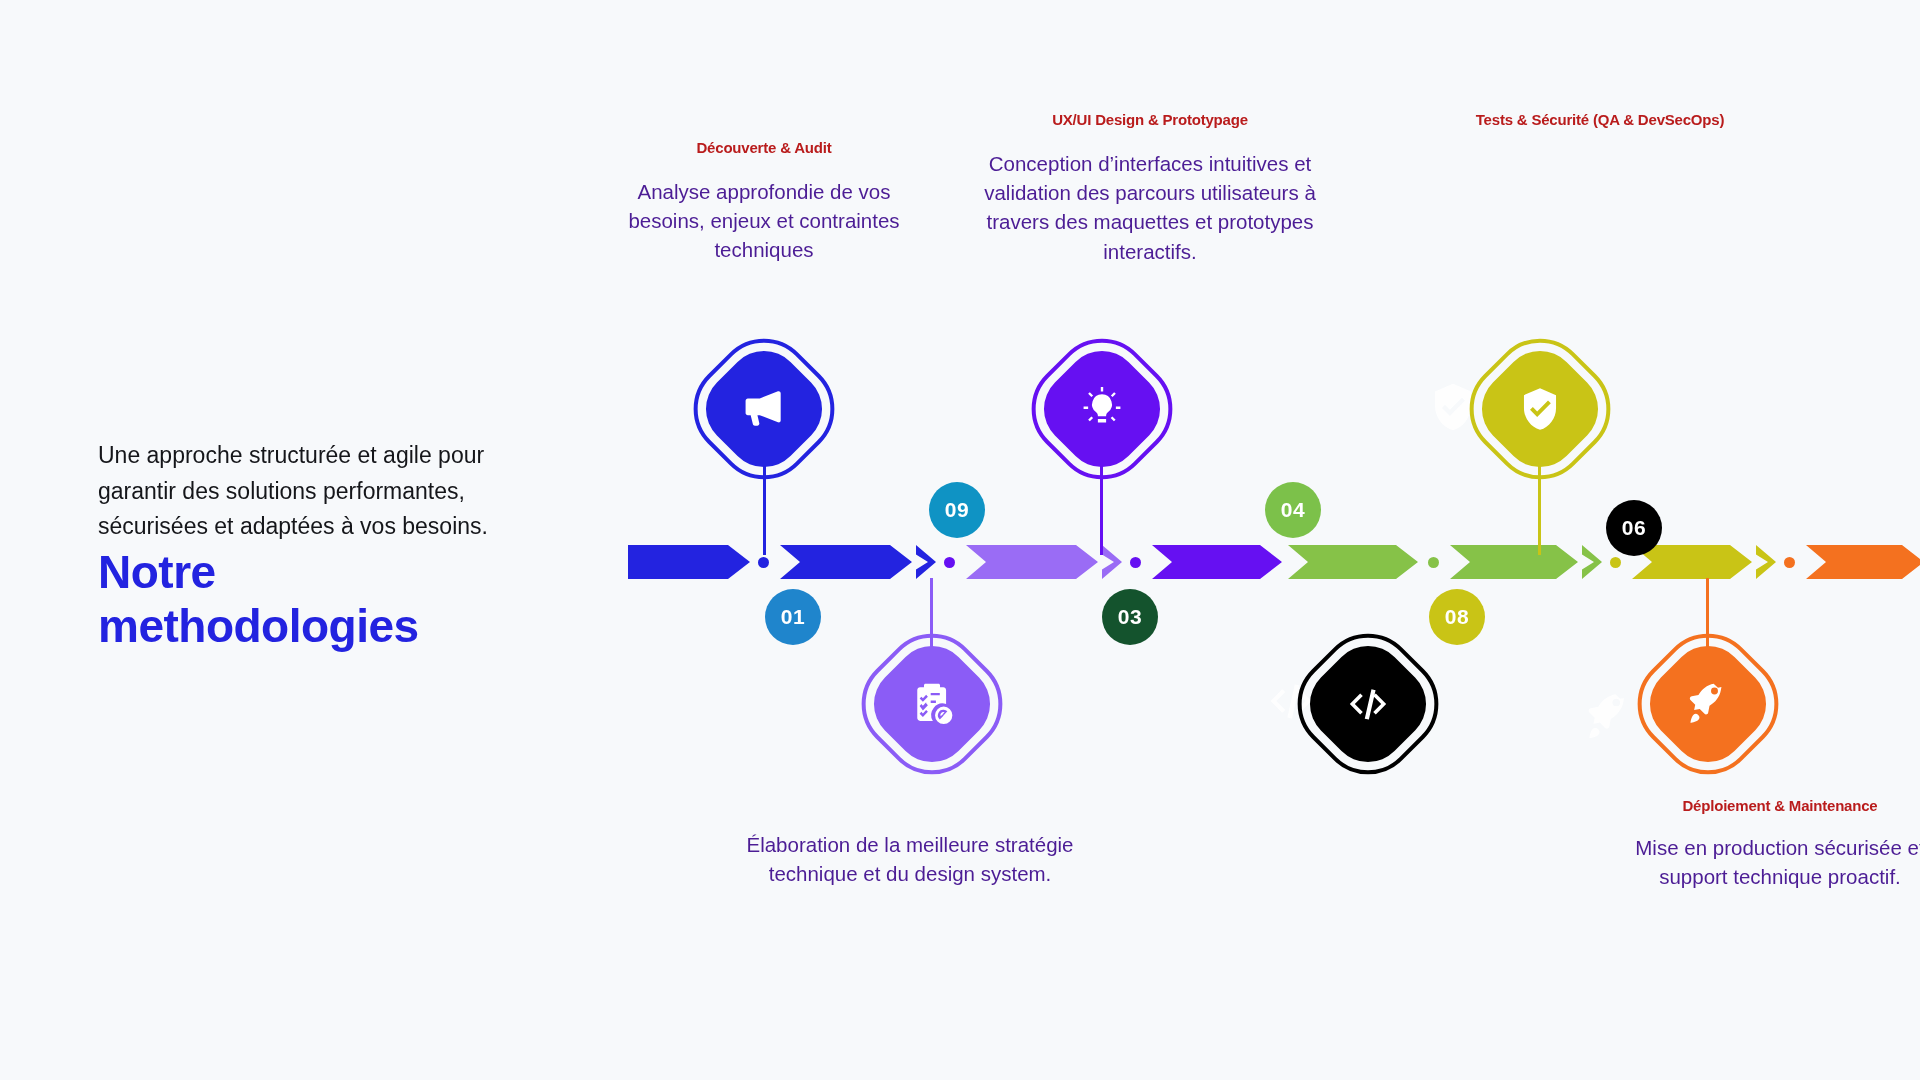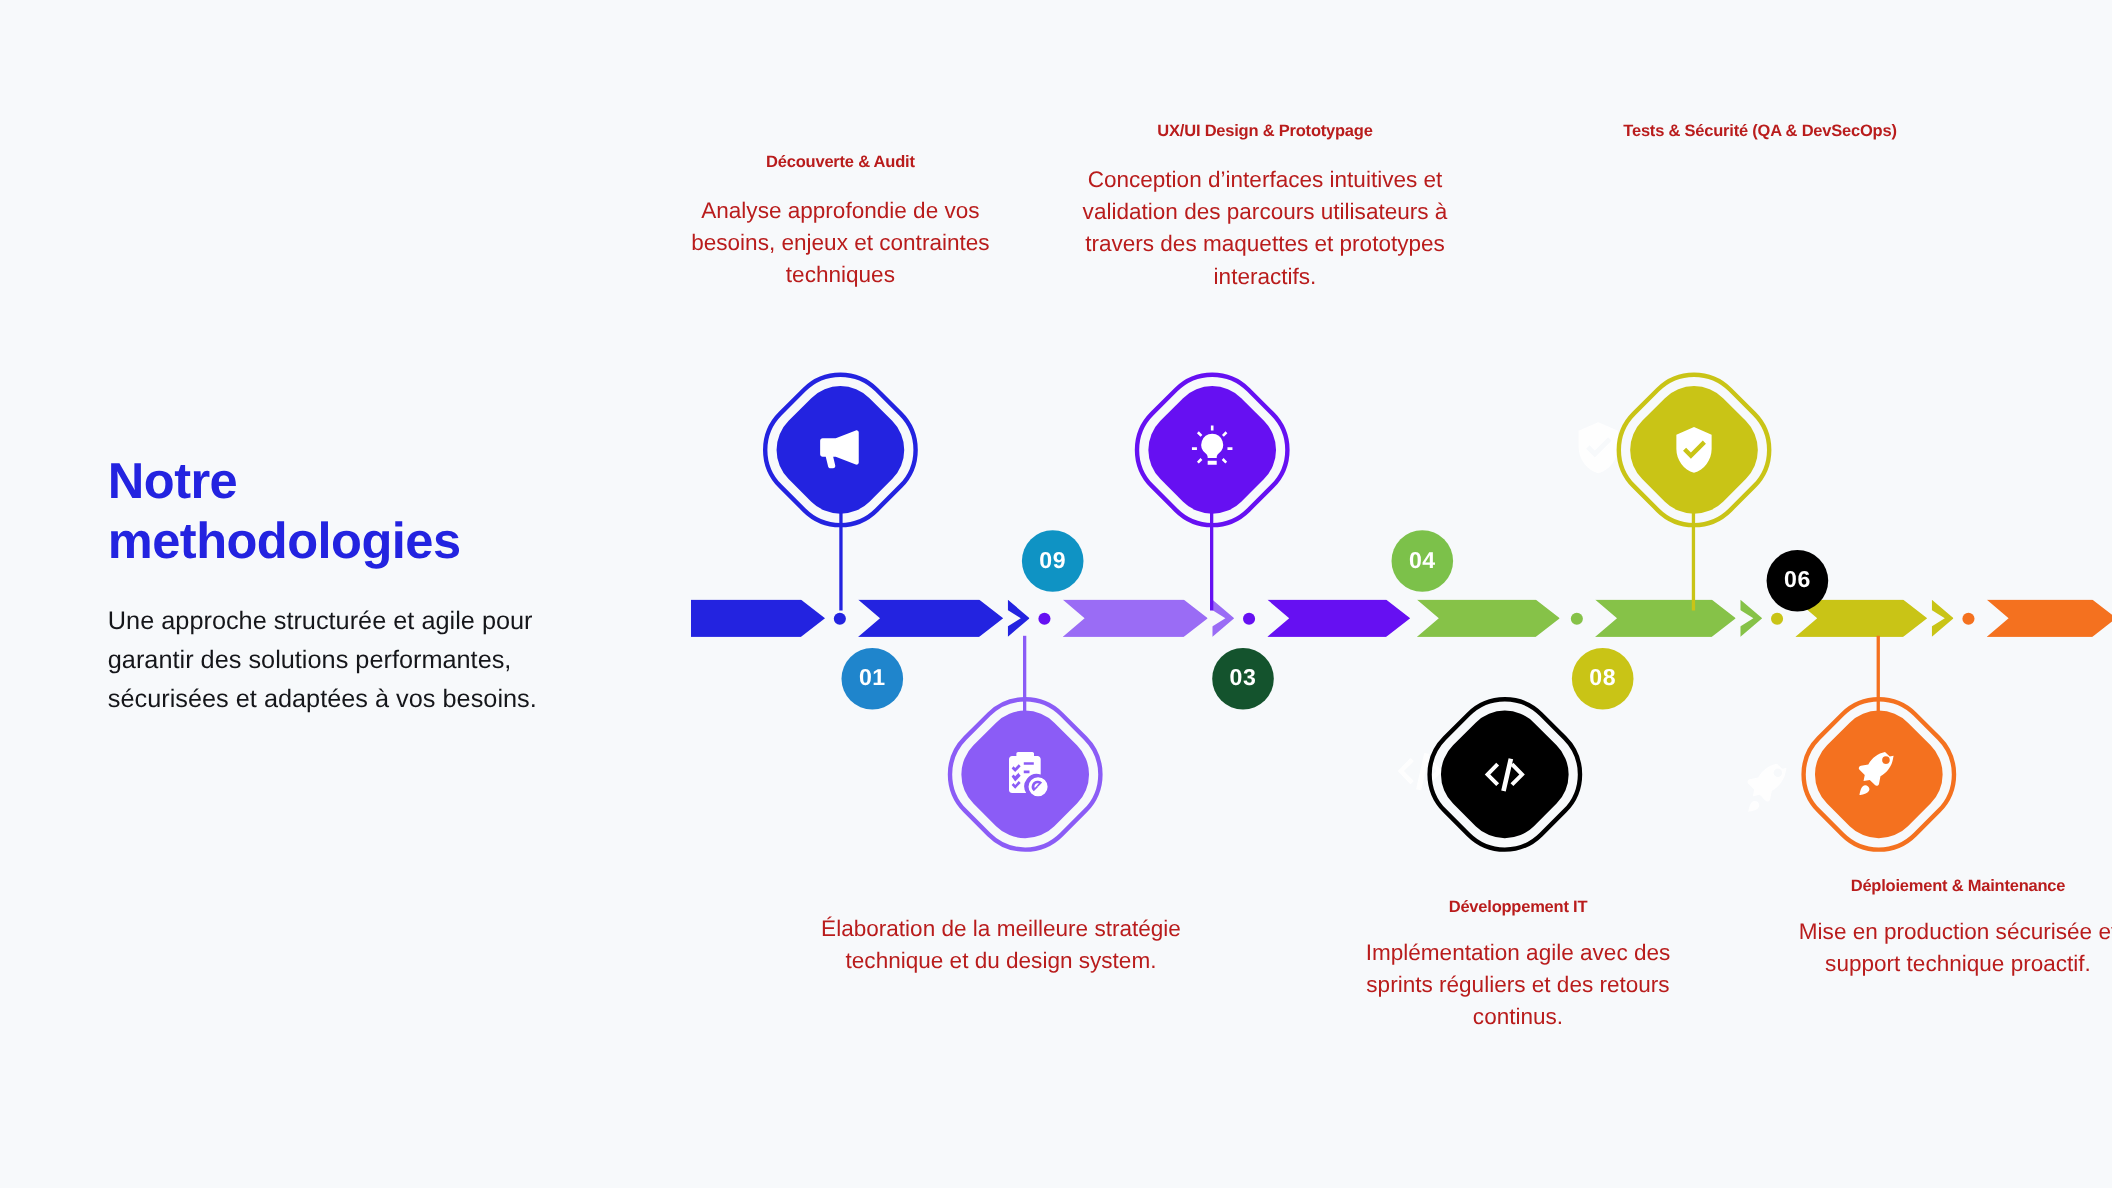--- a/index.html
+++ b/index.html
@@ -148,32 +148,32 @@
     font-size: 15px;
     font-weight: 700;
     color: #b91c1c;
     line-height: 1.28;
     letter-spacing: -0.2px;
   }
   .step-desc {
     margin-top: 20px;
     font-size: 20.5px;
     line-height: 1.42;
-    color: #b91c1c;
+    color: #4c1d95;
     font-weight: 400;
   }
   .step-text.below .step-desc { margin-top: 18px; }
 </style>
 </head>
 <body>
 
 <div id="intro-block">
+  <div id="intro-sub">Une approche structurée et agile pour garantir des solutions performantes, sécurisées et adaptées à vos besoins.</div>
   <div id="intro-title" style="color: rgb(35, 35, 224);">Notre
 methodologies</div>
-  <div id="intro-sub">Une approche structurée et agile pour garantir des solutions performantes, sécurisées et adaptées à vos besoins.</div>
 </div>
 
 <div id="timeline">
 
   <div id="rail">
 
     <div class="rail-seg chev-big flat-left" style="left: 0px; width: 122px; background: rgb(35, 35, 224);"></div>
     <div class="rail-dot" style="left: 130px; background: rgb(35, 35, 224);"></div>
 
     <div class="rail-seg chev-big" style="left: 152px; width: 132px; background: rgb(35, 35, 224);"></div>
@@ -266,24 +266,20 @@
     <div class="fill"></div>
     <div class="glyph">
       <svg viewBox="0 0 24 24" fill="currentColor">
         <path d="M8.4 7.1 3.6 12l4.8 4.9 1.2-1.2L5.9 12l3.7-3.7zm7.2 0-1.2 1.2 3.7 3.7-3.7 3.7 1.2 1.2L20.4 12zM13.6 5.2l-3.1 13.6 1.9.4 3.1-13.6z"></path>
       </svg>
     </div>
   </div>
   <div class="num-chip" style="left: 1265px; top: 482px; background: rgb(124, 193, 74);">
     <span>04</span>
   </div>
-  <div class="step-text below" style="left:1220px; top:815px; width:320px;">
-    <div class="step-title">Développement IT</div>
-    <div class="step-desc">Implémentation agile avec des sprints réguliers et des retours continus.</div>
-  </div>
 
   <div class="ghost-icon" style="left:1424px; top:378px;">
     <svg viewBox="0 0 24 24" fill="currentColor">
       <path d="M12 2.4 4.6 5.6v6c0 4.6 3.1 8.8 7.4 10 4.3-1.2 7.4-5.4 7.4-10v-6L12 2.4zm-1.3 13.3-3.3-3.3 1.3-1.3 2 2 5-5 1.3 1.3-6.3 6.3z"></path>
     </svg>
   </div>
   <div class="stem" style="left: 1538px; top: 455px; height: 100px; background: rgb(201, 196, 22);"></div>
   <div class="badge" style="left: 1476px; top: 345px; color: rgb(201, 196, 22);">
     <div class="ring"></div>
     <div class="fill"></div>

